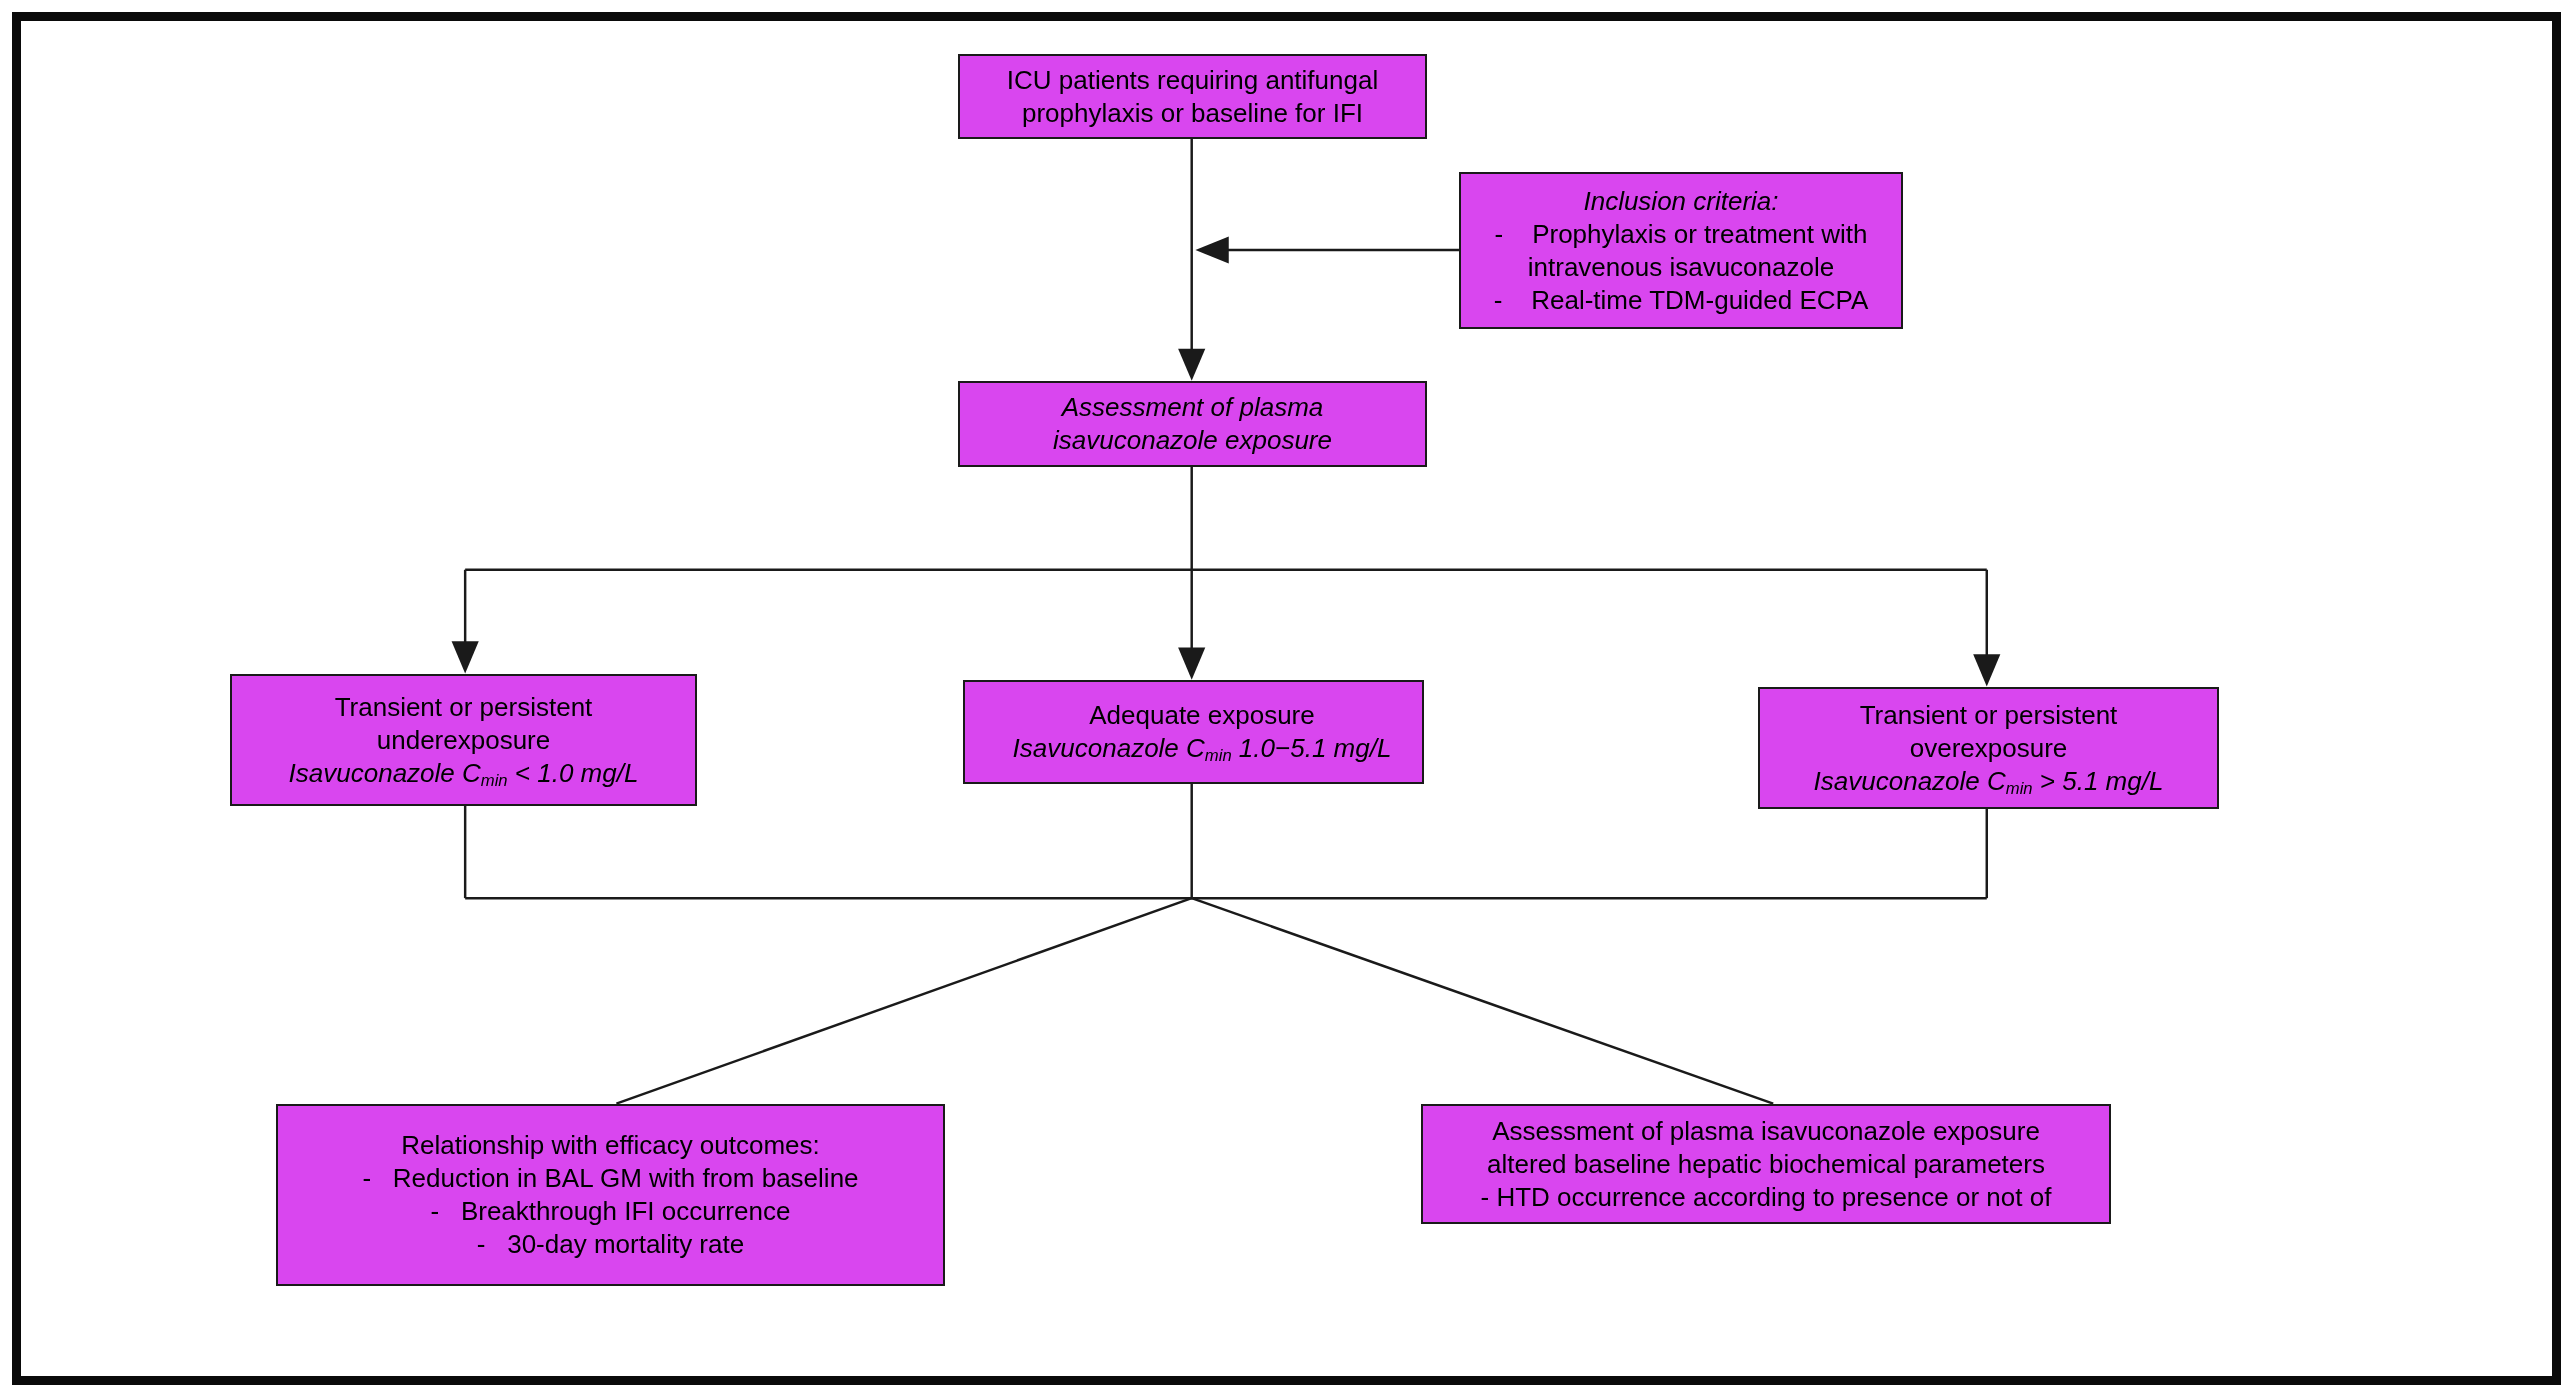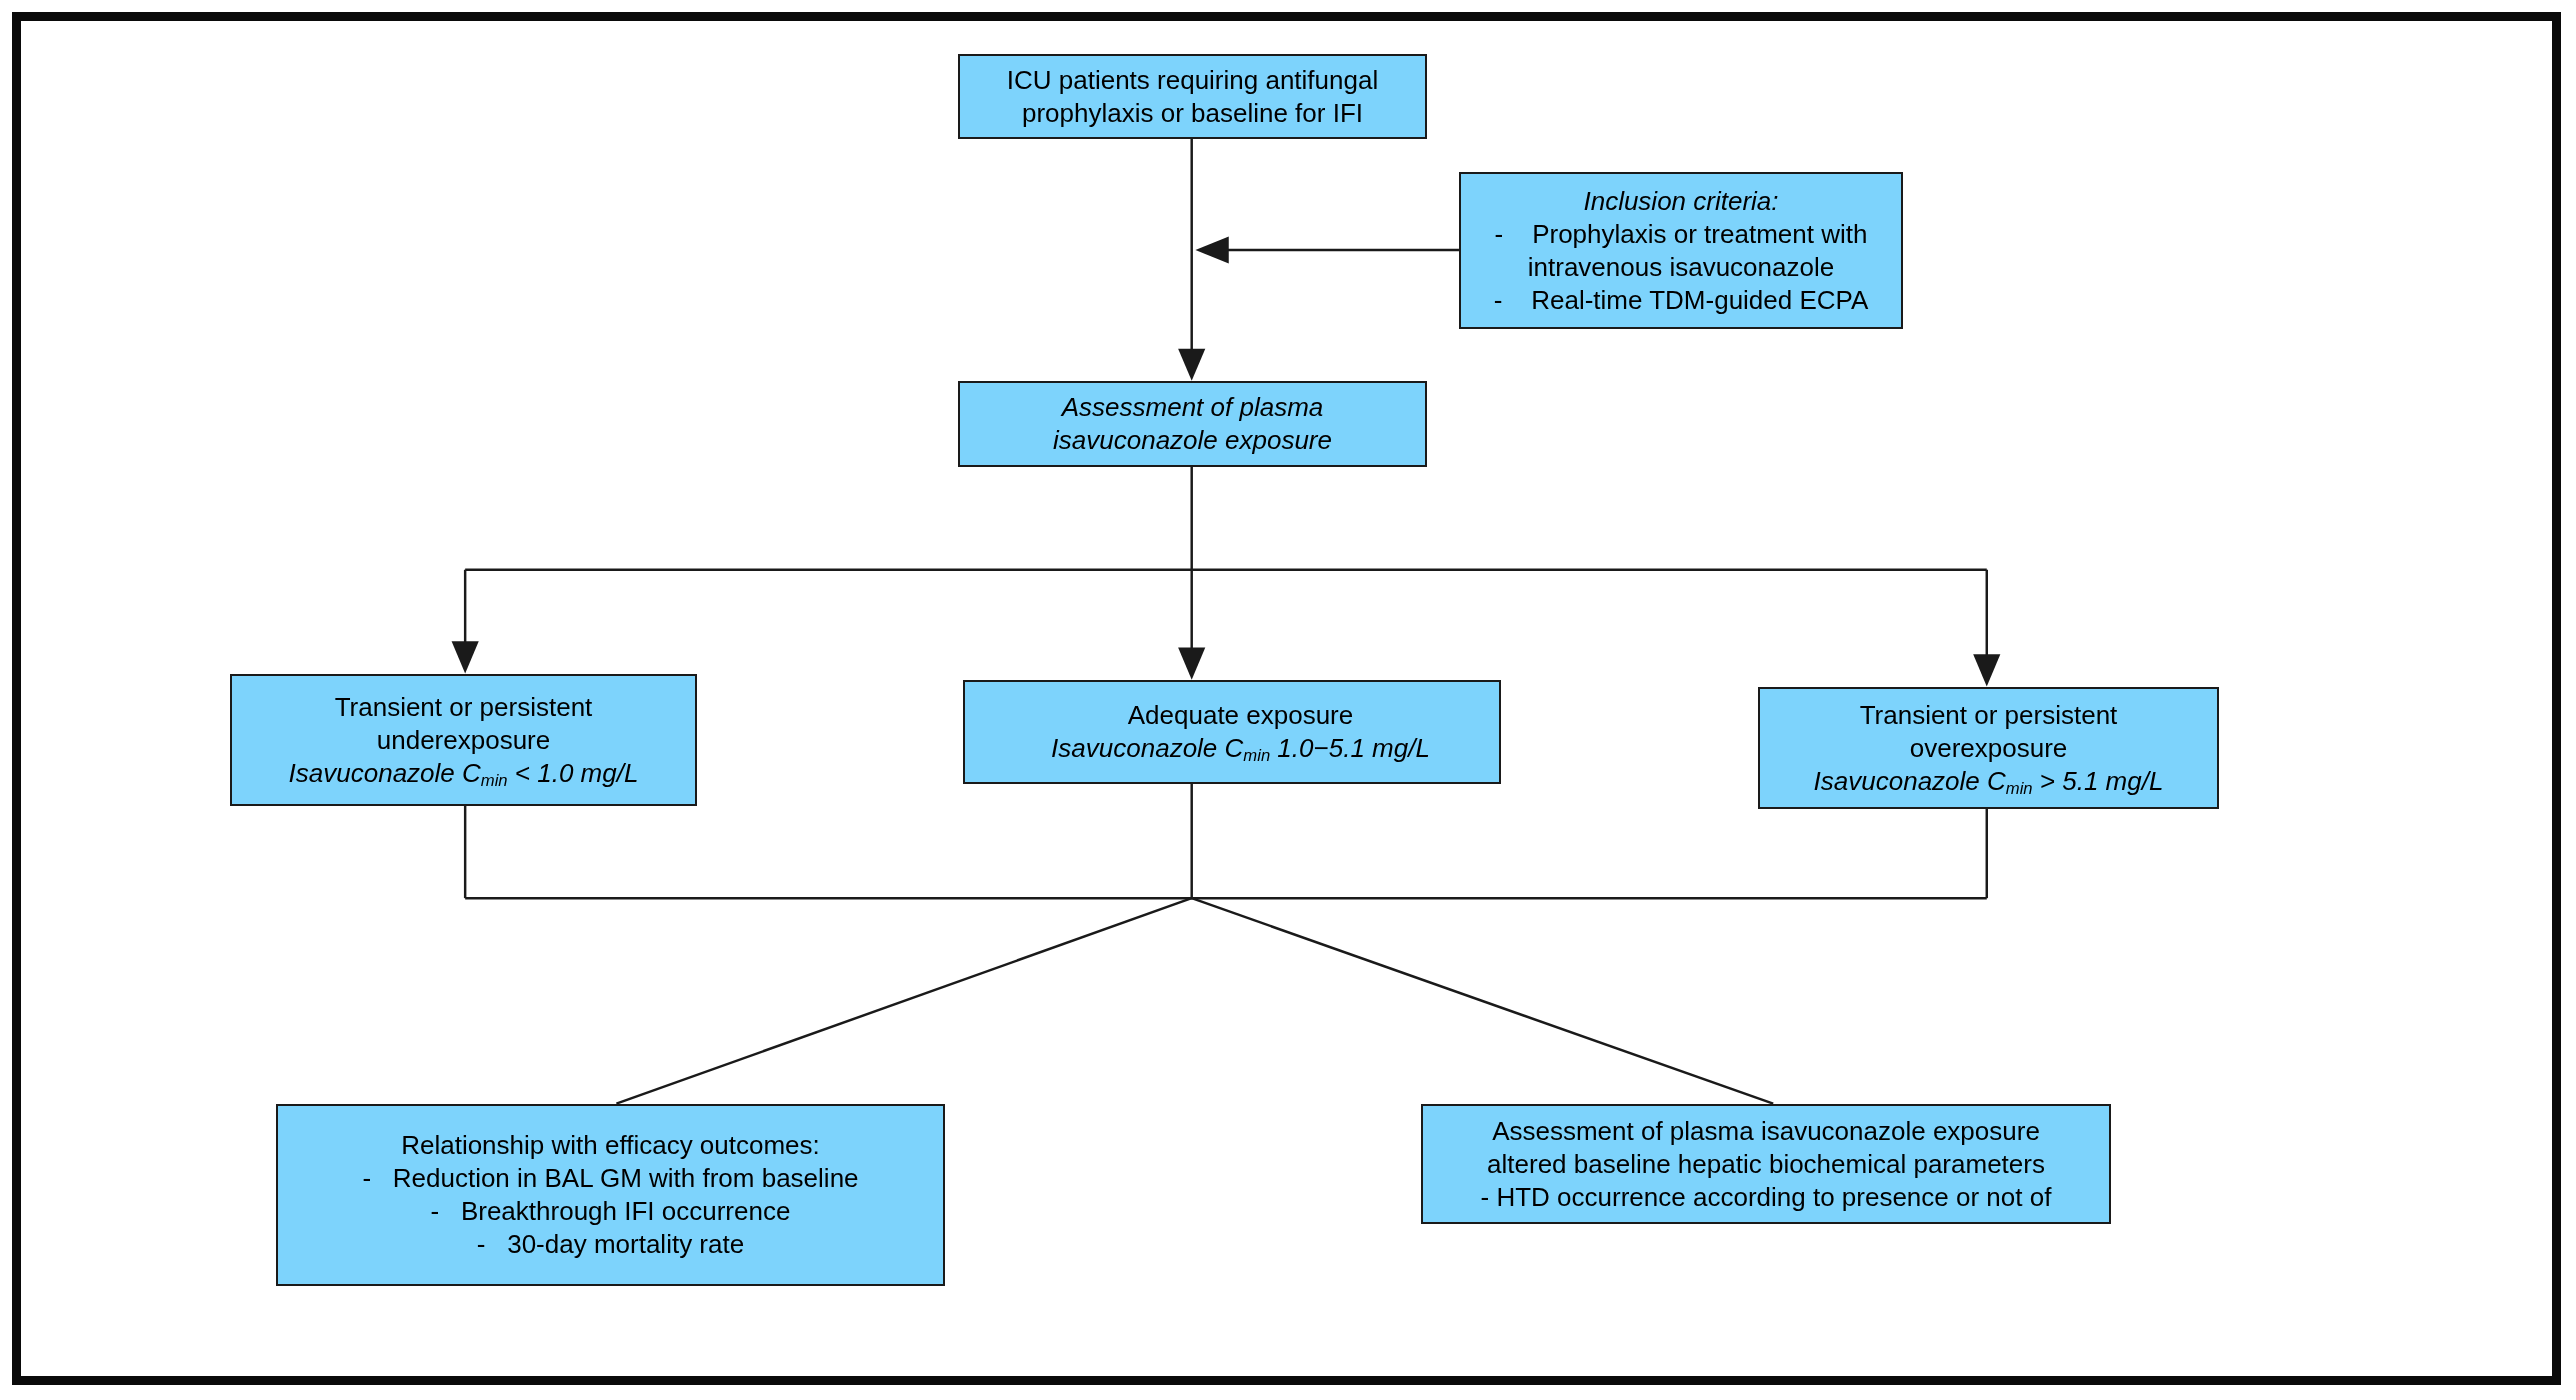--- a/index.html
+++ b/index.html
@@ -27,21 +27,21 @@
     position: absolute;
     left: 0;
     top: 0;
     width: 2576px;
     height: 1400px;
     z-index: 1;
   }
   .box {
     position: absolute;
     z-index: 2;
-    background: #7dd3fc;
+    background: #d946ef;
     border: 2.5px solid #1a1a1a;
     display: flex;
     flex-direction: column;
     justify-content: center;
     align-items: center;
     text-align: center;
     font-size: 26px;
     line-height: 33px;
     box-sizing: border-box;
   }
@@ -55,21 +55,21 @@
     font-size: 64%;
     font-style: italic;
     line-height: 0;
     vertical-align: -0.25em;
   }
   
   #box-icu        { left: 958px; top:   54px; width: 469px; height: 85px; }
   #box-inclusion  { left: 1459px; top:  172px; width: 444px; height: 157px; }
   #box-assessment { left: 958px; top:  381px; width: 469px; height: 86px; font-style: italic; }
   #box-under      { left:  230px; top: 674px; width: 467px; height: 132px; }
-  #box-adequate   { left: 963px; top: 680px; width: 538px; height: 104px; padding-left: 17px; }
+  #box-adequate   { left: 963px; top: 680px; width: 461px; height: 104px; padding-left: 17px; }
   #box-over       { left: 1758px; top: 687px; width: 461px; height: 122px; }
   #box-efficacy   { left:  276px; top: 1104px; width: 669px; height: 182px; }
   #box-htd        { left: 1421px; top: 1104px; width: 690px; height: 120px; }
 </style>
 </head>
 <body>
 
 <div class="frame"></div>
 
 <svg class="connectors" viewBox="0 0 4172 2268" xmlns="http://www.w3.org/2000/svg">

